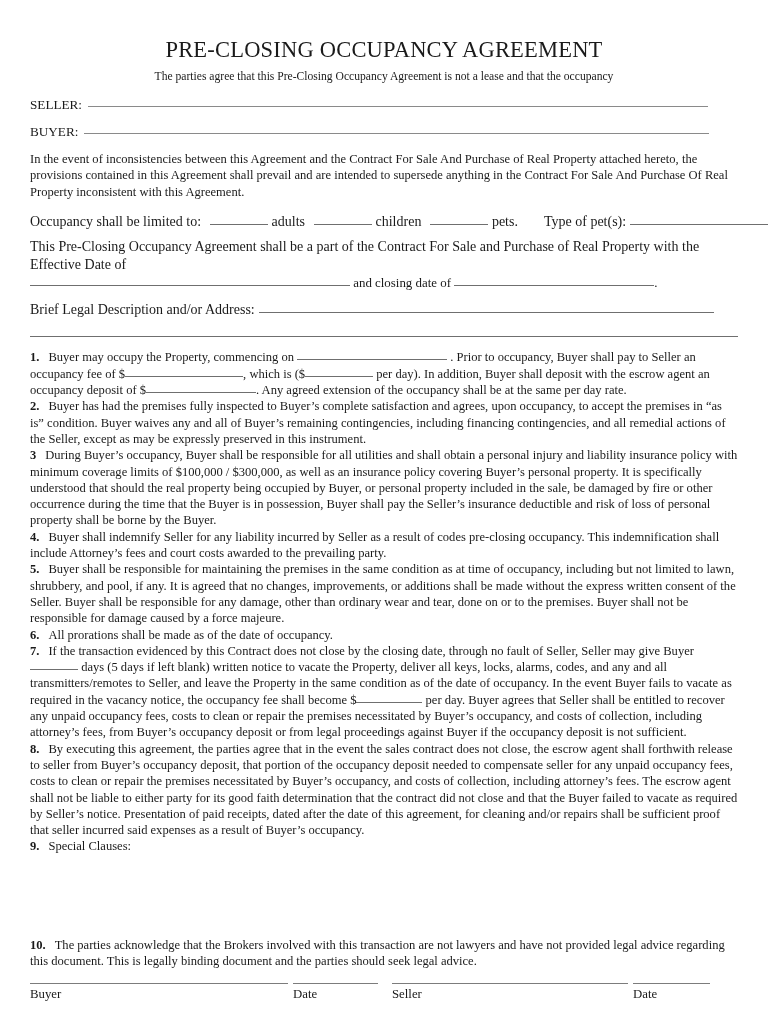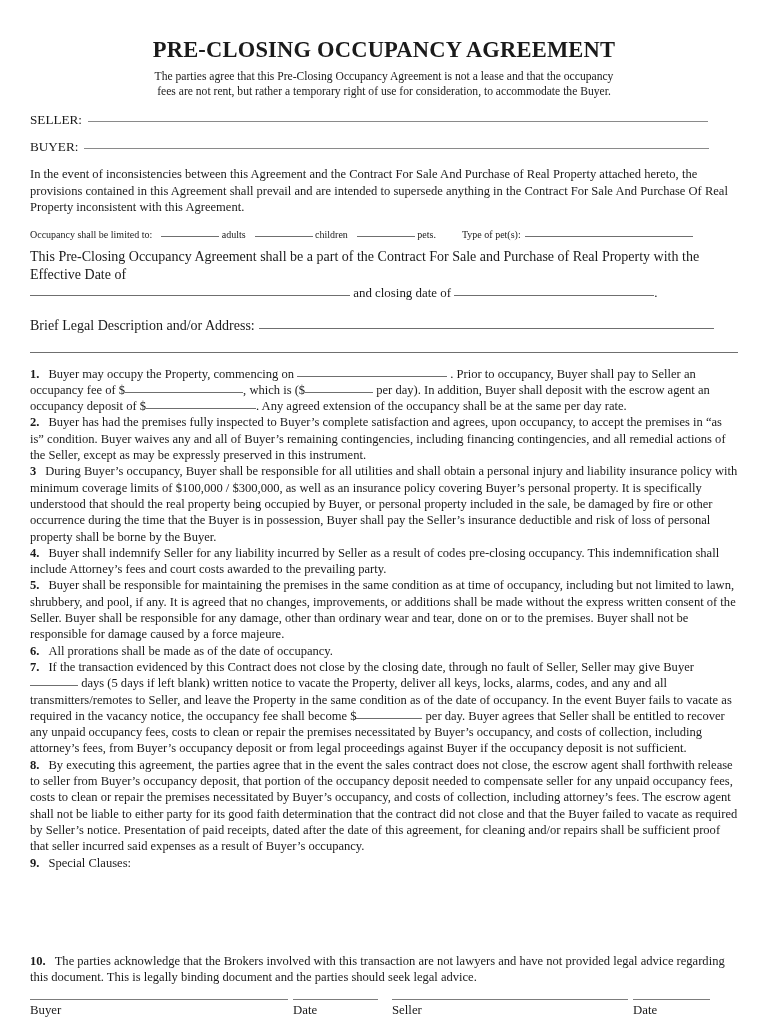--- a/index.html
+++ b/index.html
@@ -20,21 +20,21 @@
     height: 1021px;
     background: #ffffff;
     box-sizing: border-box;
     padding: 30px 30px 0 30px;
   }
 
   
   .doc-title {
     text-align: center;
     font-size: 22.5px;
-    font-weight: bold;
+    font-weight: normal;
     letter-spacing: 0.2px;
     margin: 8px 0 6px 0;
     line-height: 1.1;
   }
   .doc-subtitle {
     text-align: center;
     font-size: 11.6px;
     line-height: 1.32;
     margin: 0 auto 14px auto;
     width: 560px;
@@ -103,41 +103,40 @@
   .sig-rowgap { height: 16px; }
 </style>
 </head>
 <body>
 
 <div class="page">
 
   <div class="doc-title">PRE-CLOSING OCCUPANCY AGREEMENT</div>
   <div class="doc-subtitle">
     <div>The parties agree that this Pre-Closing Occupancy Agreement is not a lease and that the occupancy</div>
-    <div>fees are not rent, but rather a temporary right of use for consideration, to accommodate the Buyer.</div>
   </div>
 
   <div class="party-row">
     <span class="label">SELLER:</span><span class="rule" style="width:620px;"></span>
   </div>
   <div class="party-row">
     <span class="label">BUYER:</span><span class="rule" style="width:625px;"></span>
   </div>
 
   <div class="para block" style="margin-bottom:13px;">In the event of inconsistencies between this Agreement and the Contract For Sale And Purchase of Real Property attached hereto, the provisions contained in this Agreement shall prevail and are intended to supersede anything in the Contract For Sale And Purchase Of Real Property inconsistent with this Agreement.</div>
 
-  <div class="para" style="white-space:nowrap;margin-bottom:7px;font-size:10px;">
+  <div class="para" style="white-space:nowrap;margin-bottom:7px;font-size:14px;">
     <span>Occupancy shall be limited to:</span><span class="gap"></span><span class="u" style="width:58px;"></span>
     <span>adults</span><span class="gap"></span><span class="u" style="width:58px;"></span>
     <span>children</span><span class="gap"></span><span class="u" style="width:58px;"></span>
     <span>pets.</span><span class="gap" style="width:26px;"></span><span>Type of pet(s):</span><span class="u" style="width:168px;margin-left:4px;"></span>
   </div>
 
   <div class="para" style="font-size:14px;">This Pre-Closing Occupancy Agreement shall be a part of the Contract For Sale and Purchase of Real Property with the Effective Date of</div>
-  <div class="para" style="white-space:nowrap;font-size:12.9px;margin-bottom:16px;">
+  <div class="para" style="white-space:nowrap;font-size:12.9px;margin-bottom:10px;">
     <span class="u" style="width:320px;"></span>
     <span>and closing date of</span>
     <span class="u" style="width:200px;"></span><span>.</span>
   </div>
 
   <div class="para" style="white-space:nowrap;font-size:14px;margin-bottom:4px;">
     <span>Brief Legal Description and/or Address:</span><span class="u" style="width:455px;margin-left:4px;"></span>
   </div>
   <div style="height:16px;">
     <span class="u" style="width:708px;"></span>

